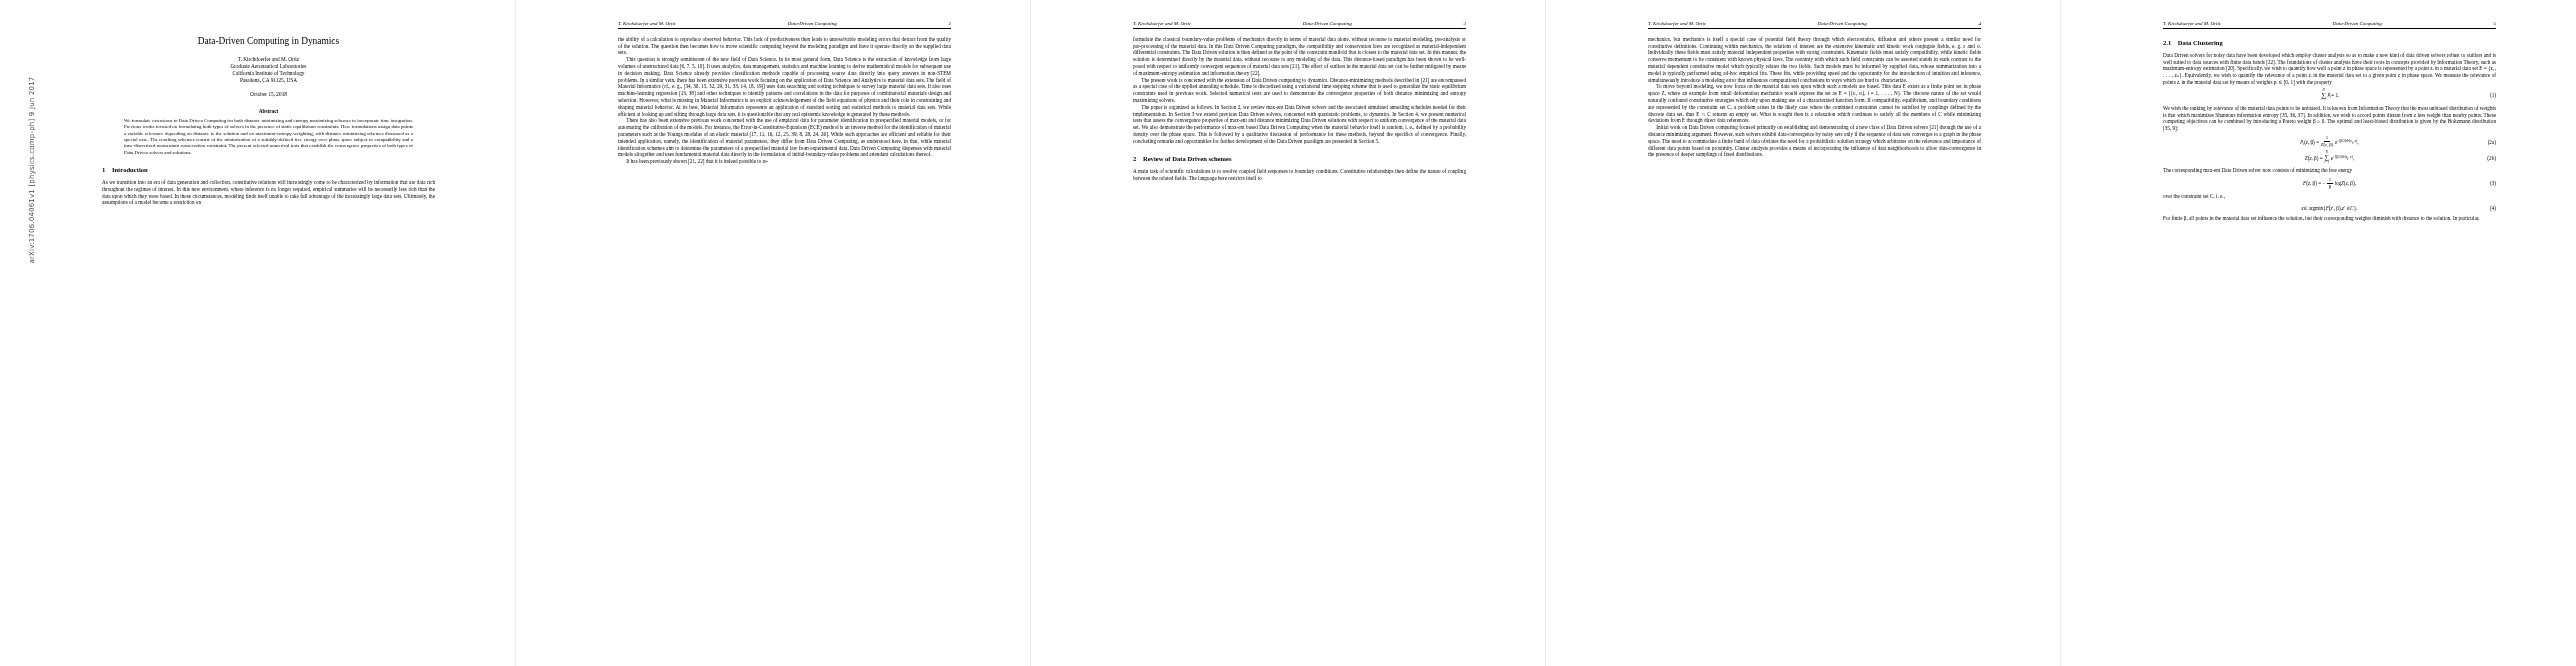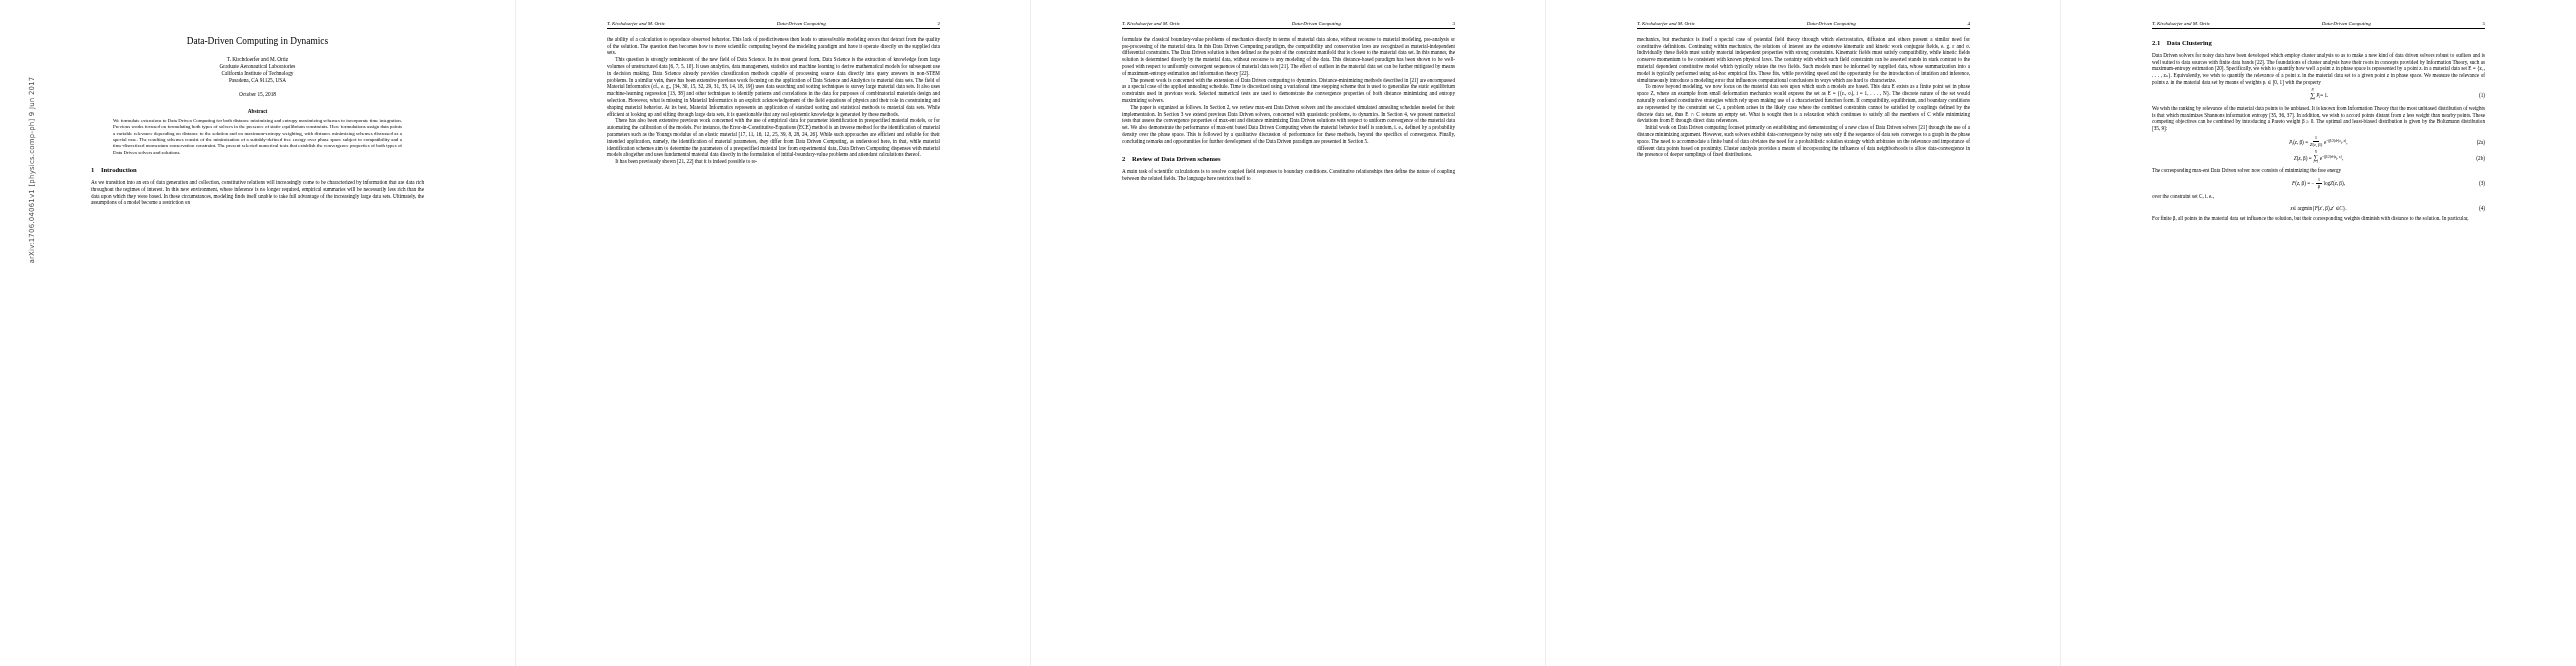--- a/index.html
+++ b/index.html
@@ -2,21 +2,21 @@
 <html style="font-size:9px"><head>
 <meta charset="utf-8">
 <style>
   * { margin:0; padding:0; box-sizing:border-box; }
   html, body { width:2576px; height:667px; background:#ffffff; }
   body { font-family:"Liberation Serif","DejaVu Serif",serif; color:#000; overflow:hidden; }
 
   .pages { display:flex; width:2576px; height:667px; }
   .page { position:relative; width:515px; height:667px; flex:0 0 515px; background:#fff; }
   .page + .page { border-left:0.6px solid #ededed; }
-  .content { position:absolute; left:91px; top:0; width:333px; }
+  .content { position:absolute; left:102px; top:0; width:333px; }
 
   
   .arxiv-stamp {
     position:absolute; left:32px; top:170px;
     transform:translate(-50%,-50%) rotate(-90deg);
     white-space:nowrap; font-size:7px; letter-spacing:0.2px; color:#4a4a4a;
     font-family:"DejaVu Sans","Liberation Sans",sans-serif;
   }
   .p1 .content { top:36px; }
   .paper-title { text-align:center; font-size:9.4px; font-weight:normal; margin-bottom:10px; }

